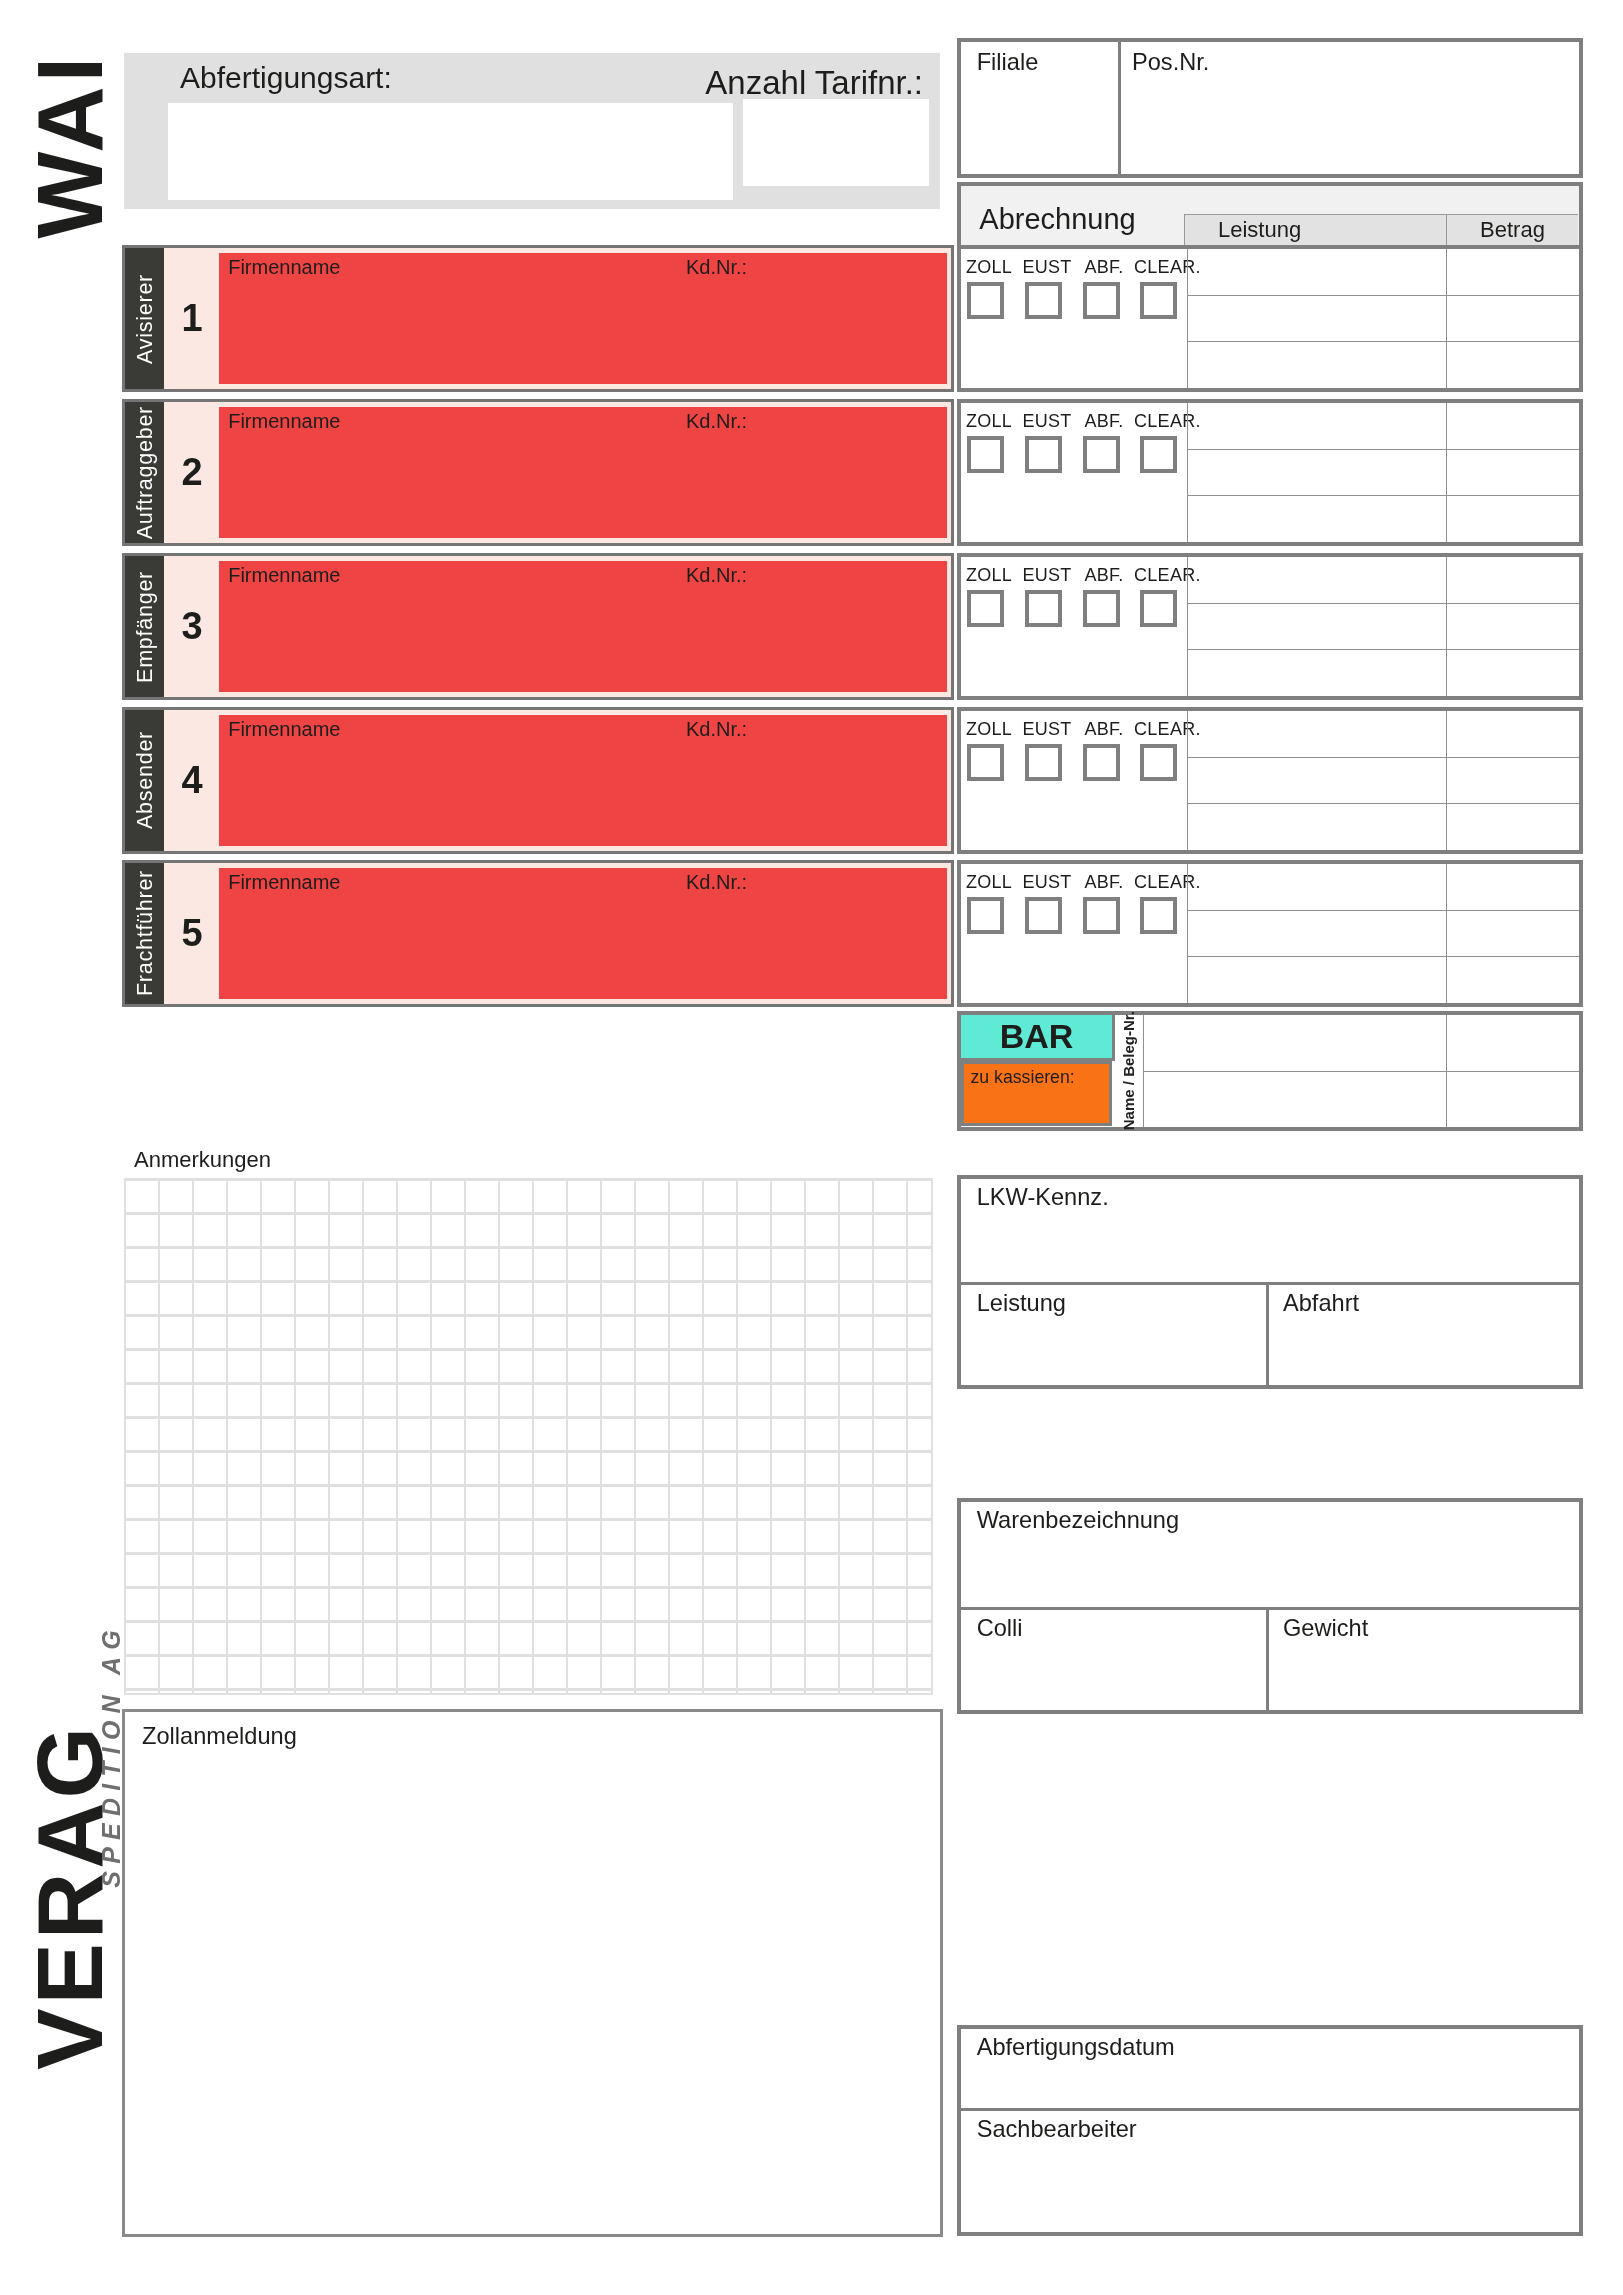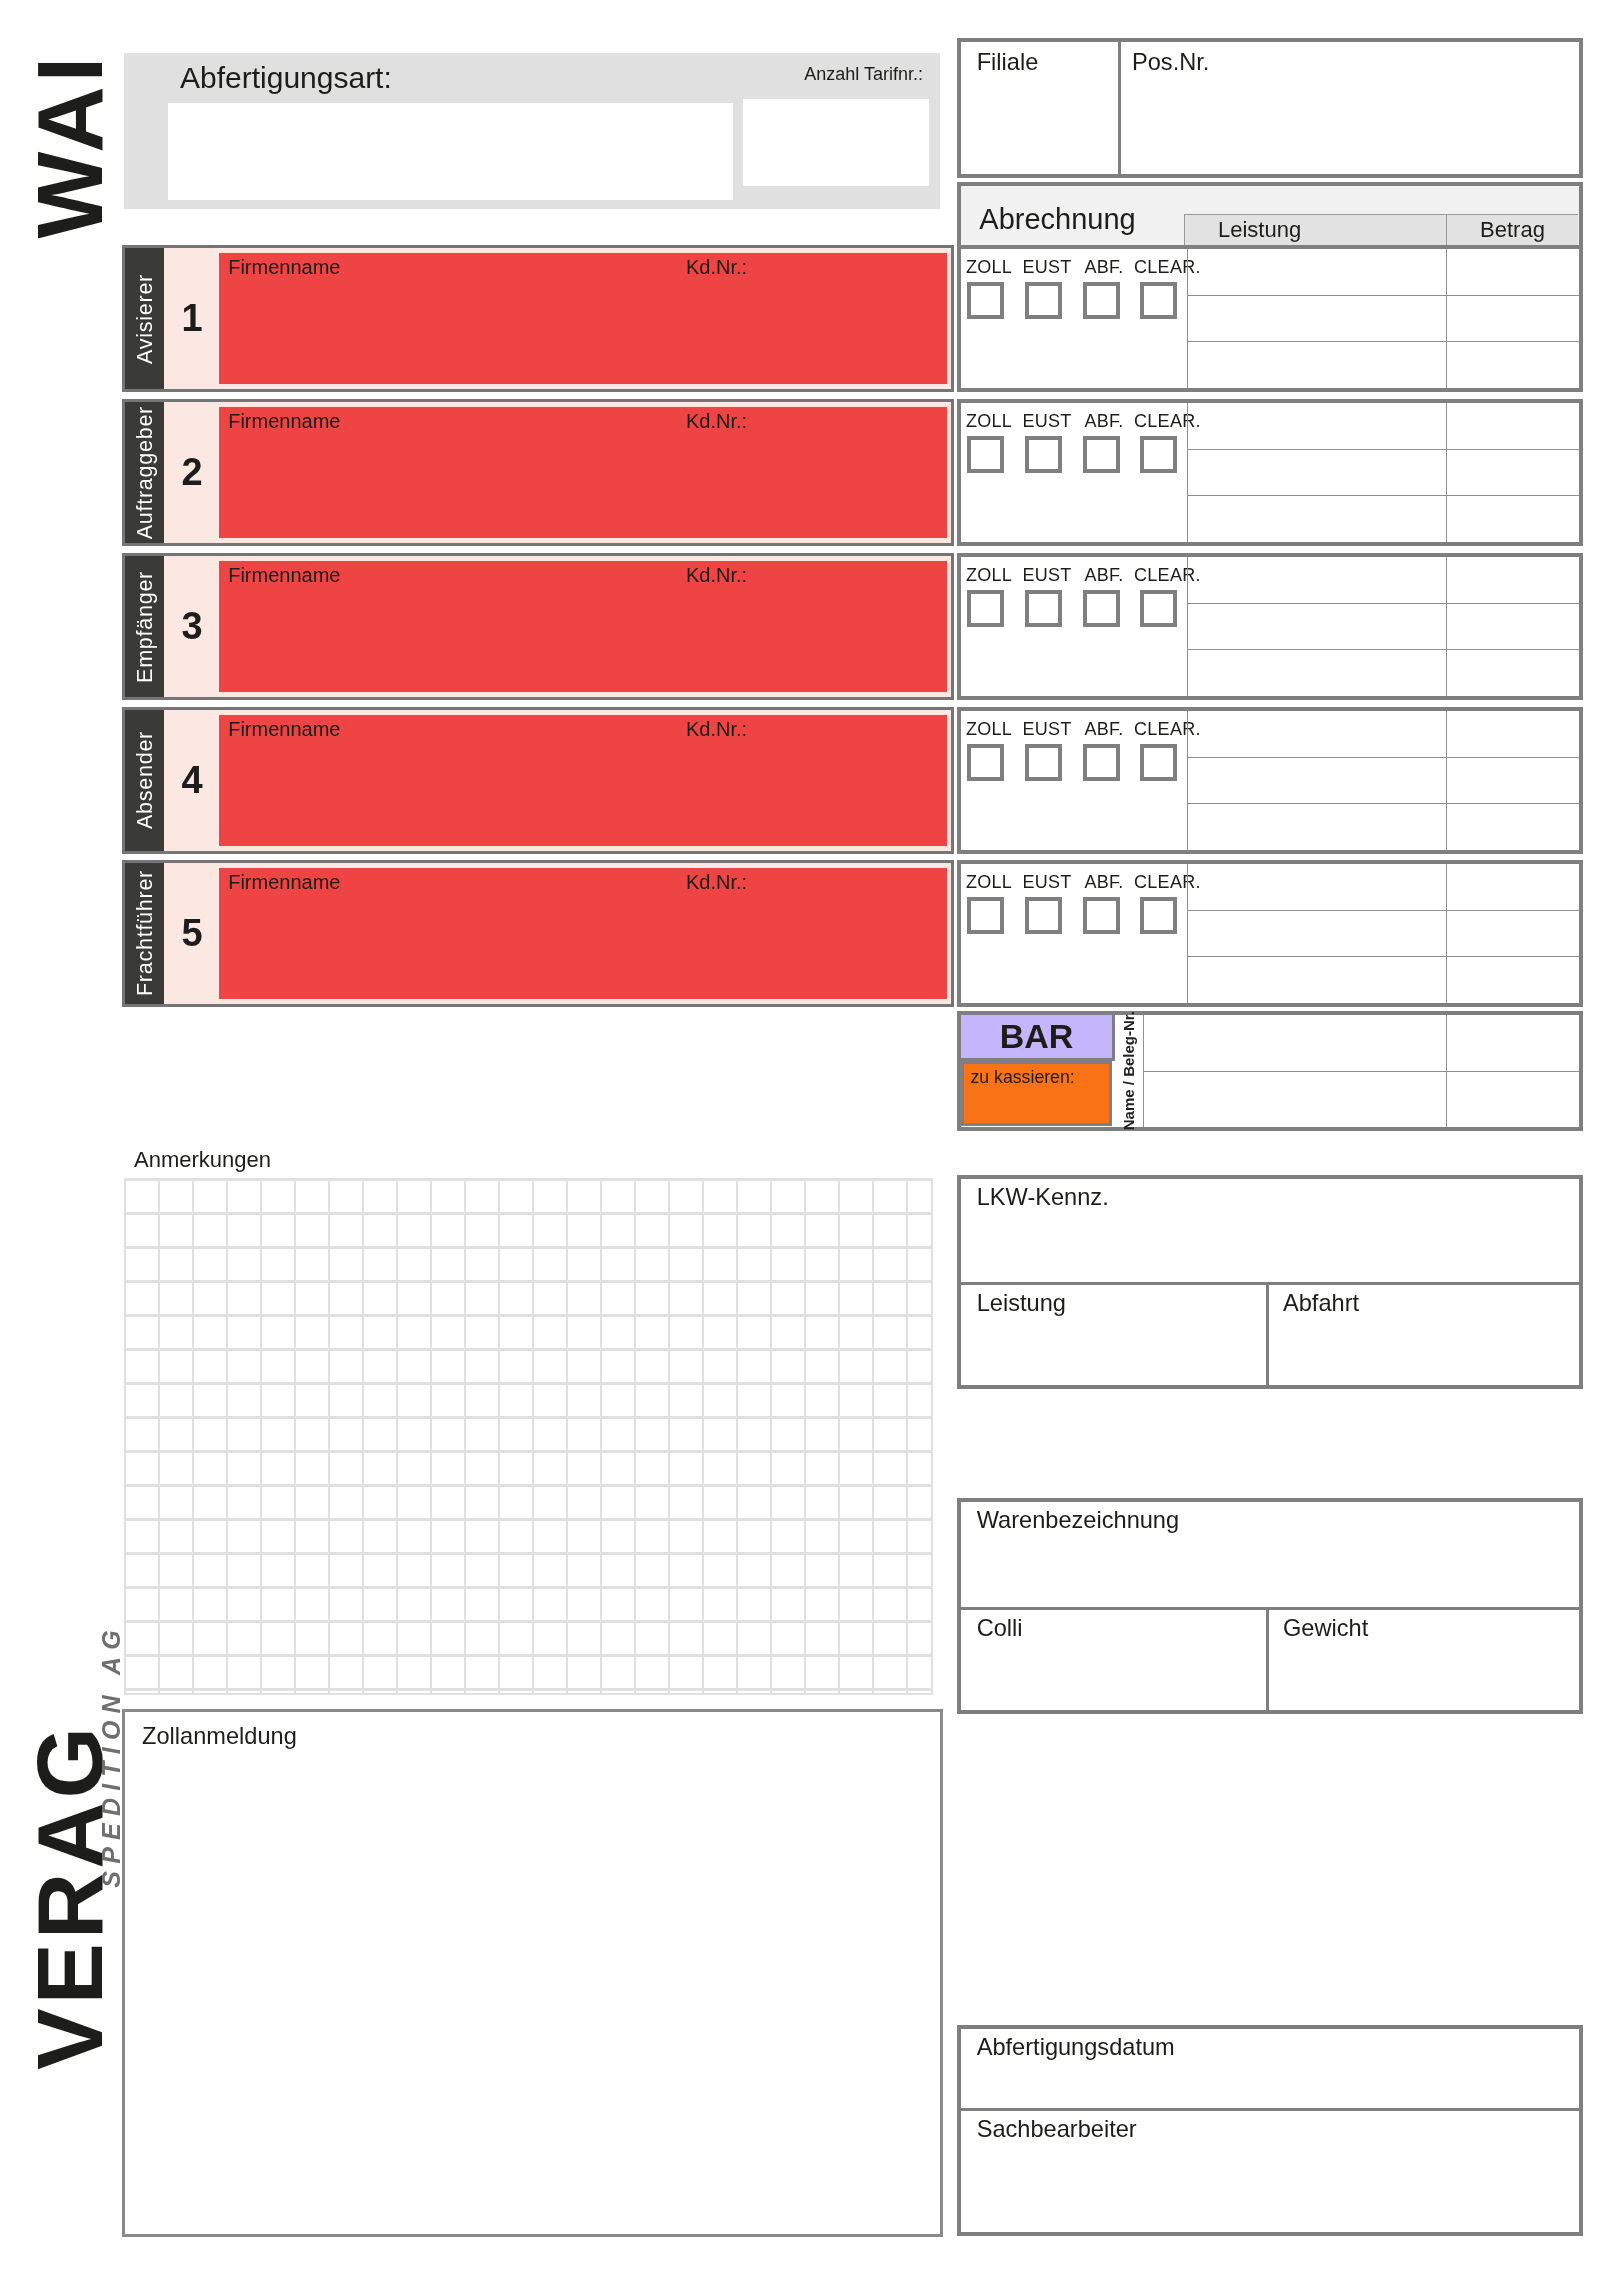--- a/index.html
+++ b/index.html
@@ -13,21 +13,21 @@
   .vwrap{display:flex;align-items:center;justify-content:center;}
 
   
   .wai-logo{left:31px;top:15.7px;width:77px;height:260px;font-size:92px;font-weight:bold;letter-spacing:3.9px;color:#1d1d1b;}
   .verag-logo{left:30px;top:1711px;width:79px;height:370px;font-size:92px;font-weight:bold;letter-spacing:3.9px;color:#1d1d1b;}
   .verag-sub{left:96px;top:1615px;width:30px;height:281px;font-size:25px;font-weight:bold;font-style:italic;letter-spacing:7.2px;color:#6f6f6f;}
 
   
   .header-band{left:124px;top:53px;width:816px;height:156px;background:#e0e0e0;}
   .band-label-1{left:56px;top:7.9px;font-size:30px;}
-  .band-label-2{right:17px;top:10.5px;font-size:18px;}
+  .band-label-2{right:17px;top:10.5px;font-size:33px;}
   .input-box{background:#fff;}
   .abfert-input{left:44px;top:50px;width:565px;height:97px;}
   .tarif-input{left:619px;top:46px;width:186px;height:87px;}
 
   
   .gbox{border:4.6px solid #7f7f7f;background:#fff;box-sizing:border-box;}
   .box-label{font-size:23.6px;}
 
   .filiale-box{left:957px;top:38px;width:626px;height:140px;}
   .filiale-divider{left:157px;top:0;bottom:0;width:2.6px;background:#7f7f7f;}
@@ -52,21 +52,21 @@
   .cb-label.c0{left:0;} .cb-label.c1{left:58px;} .cb-label.c2{left:115px;} .cb-label.c3{left:173px;}
   .checkbox{position:absolute;top:33px;width:37px;height:37px;border:4.6px solid #7f7f7f;background:#fff;box-sizing:border-box;}
   .checkbox.c0{left:5.9px;} .checkbox.c1{left:64px;} .checkbox.c2{left:122px;} .checkbox.c3{left:179px;}
   .vline{position:absolute;top:0;bottom:0;width:1.3px;background:#8f8f8f;}
   .vline.v1{left:226px;} .vline.v2{left:485px;}
   .hline{position:absolute;left:226px;right:0;height:1.3px;background:#8f8f8f;}
   .hline.h1{top:46px;} .hline.h2{top:92px;}
 
   
   .bar-section{left:957px;top:1011px;width:626px;height:120px;}
-  .bar-title-cell{position:absolute;left:0;top:0;width:151px;height:43px;background:#c4b5fd;border-right:3.3px solid #7f7f7f;border-bottom:3.3px solid #7f7f7f;display:flex;align-items:center;justify-content:center;font-size:34px;font-weight:bold;}
+  .bar-title-cell{position:absolute;left:0;top:0;width:151px;height:43px;background:#5eead4;border-right:3.3px solid #7f7f7f;border-bottom:3.3px solid #7f7f7f;display:flex;align-items:center;justify-content:center;font-size:34px;font-weight:bold;}
   .kassieren-box{position:absolute;left:0;top:46px;width:151px;height:65px;border:3.3px solid #7f7f7f;background:#f97316;box-sizing:border-box;}
   .kassieren-label{position:absolute;left:6.5px;top:2.6px;font-size:17.7px;}
   .name-strip{position:absolute;left:154px;top:0;bottom:0;width:27.5px;border-right:1.3px solid #8f8f8f;display:flex;align-items:center;justify-content:center;}
   .name-strip .vtext{font-size:15px;font-weight:bold;color:#222;}
   .bar-hline{position:absolute;left:182px;right:0;top:56px;height:1.3px;background:#8f8f8f;}
   .bar-vline{position:absolute;left:485px;top:0;bottom:0;width:1.3px;background:#8f8f8f;}
 
   
   .anmerk-label{left:134px;top:1147px;font-size:22px;}
   .note-grid{

